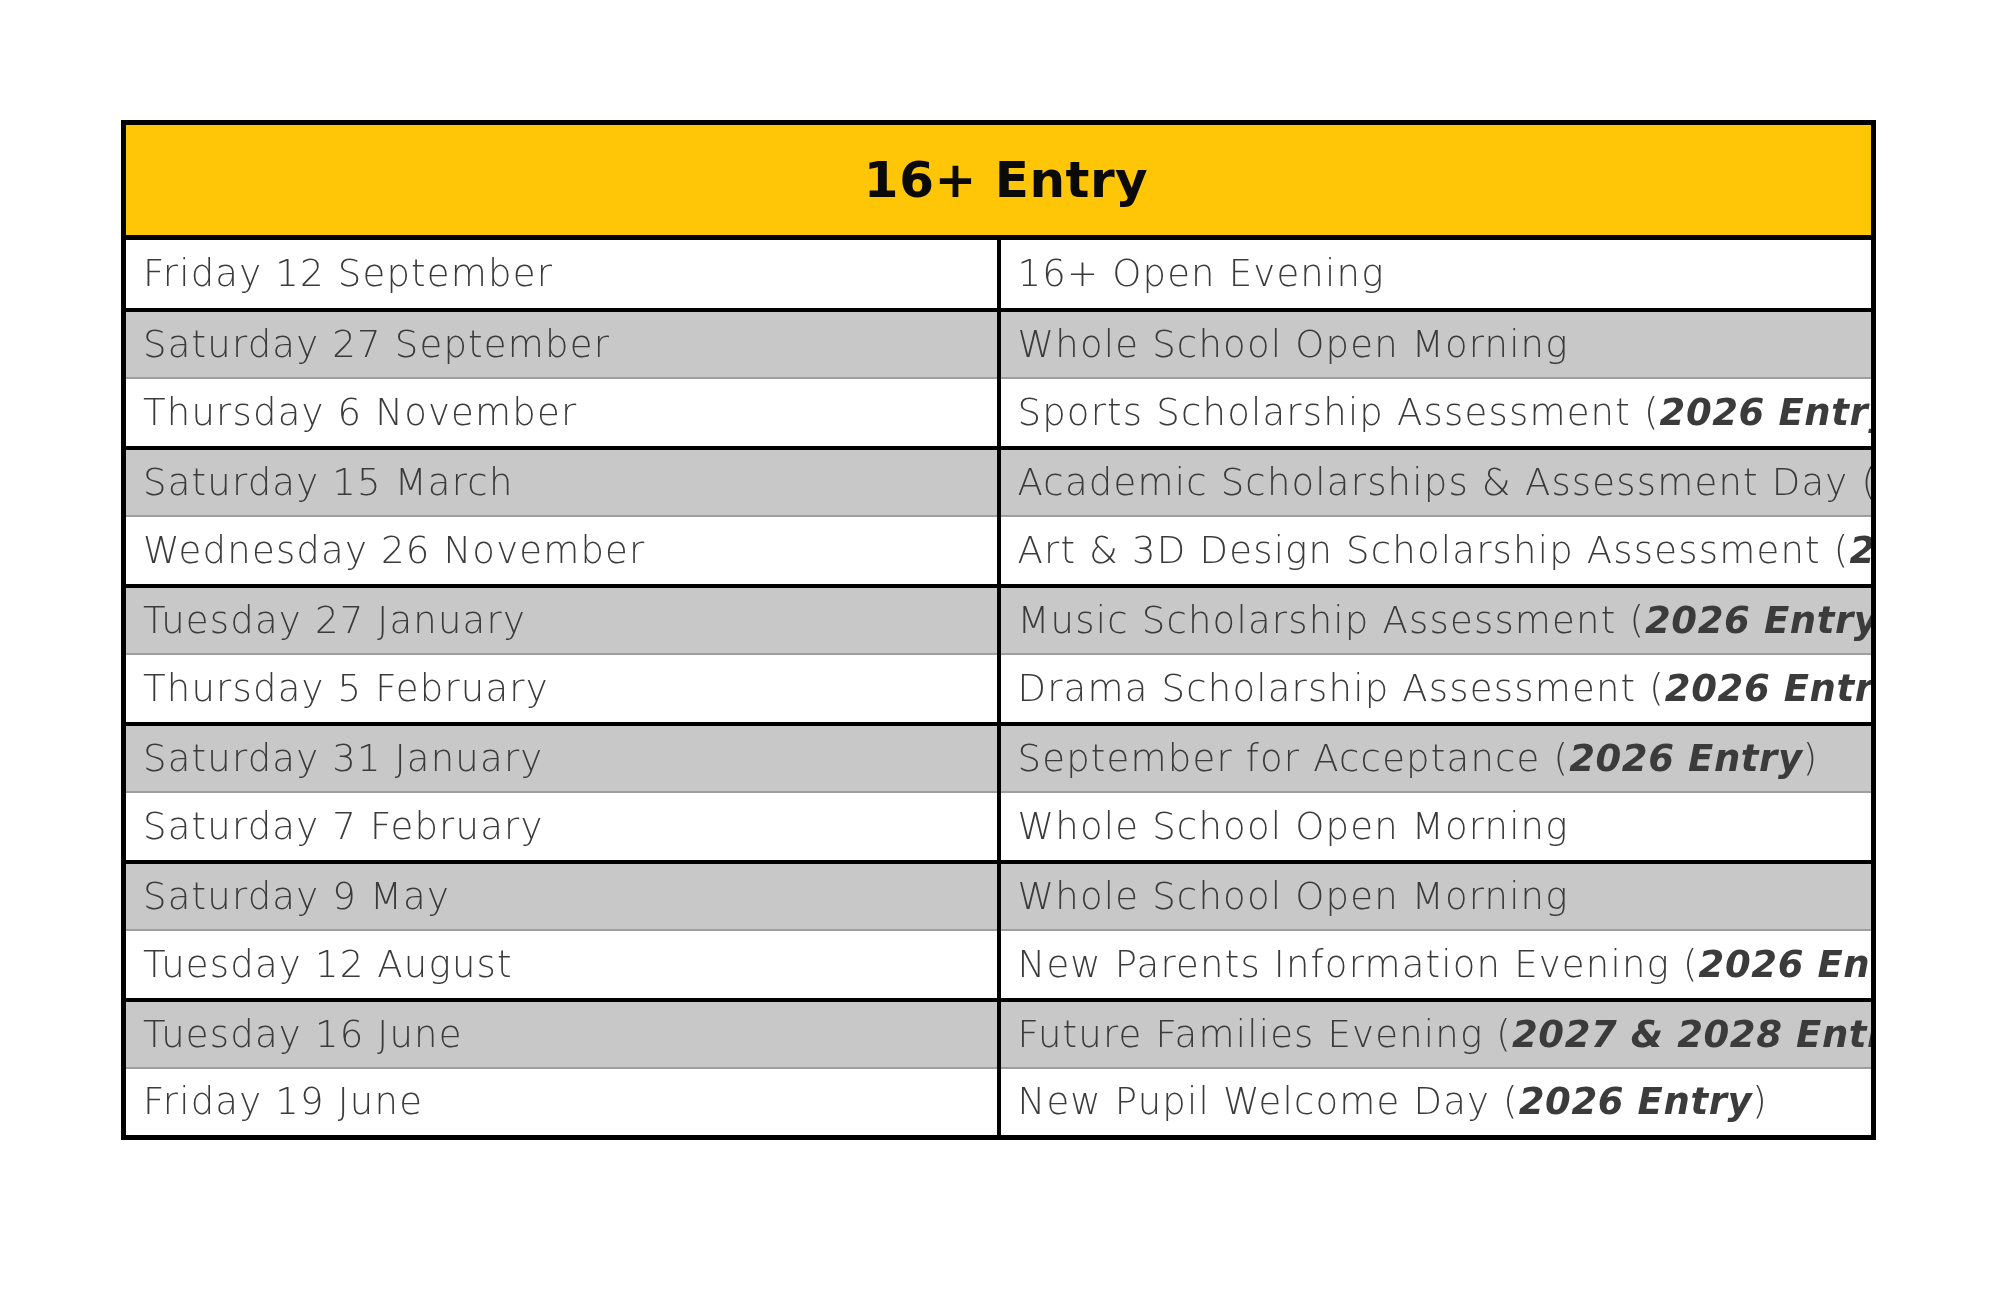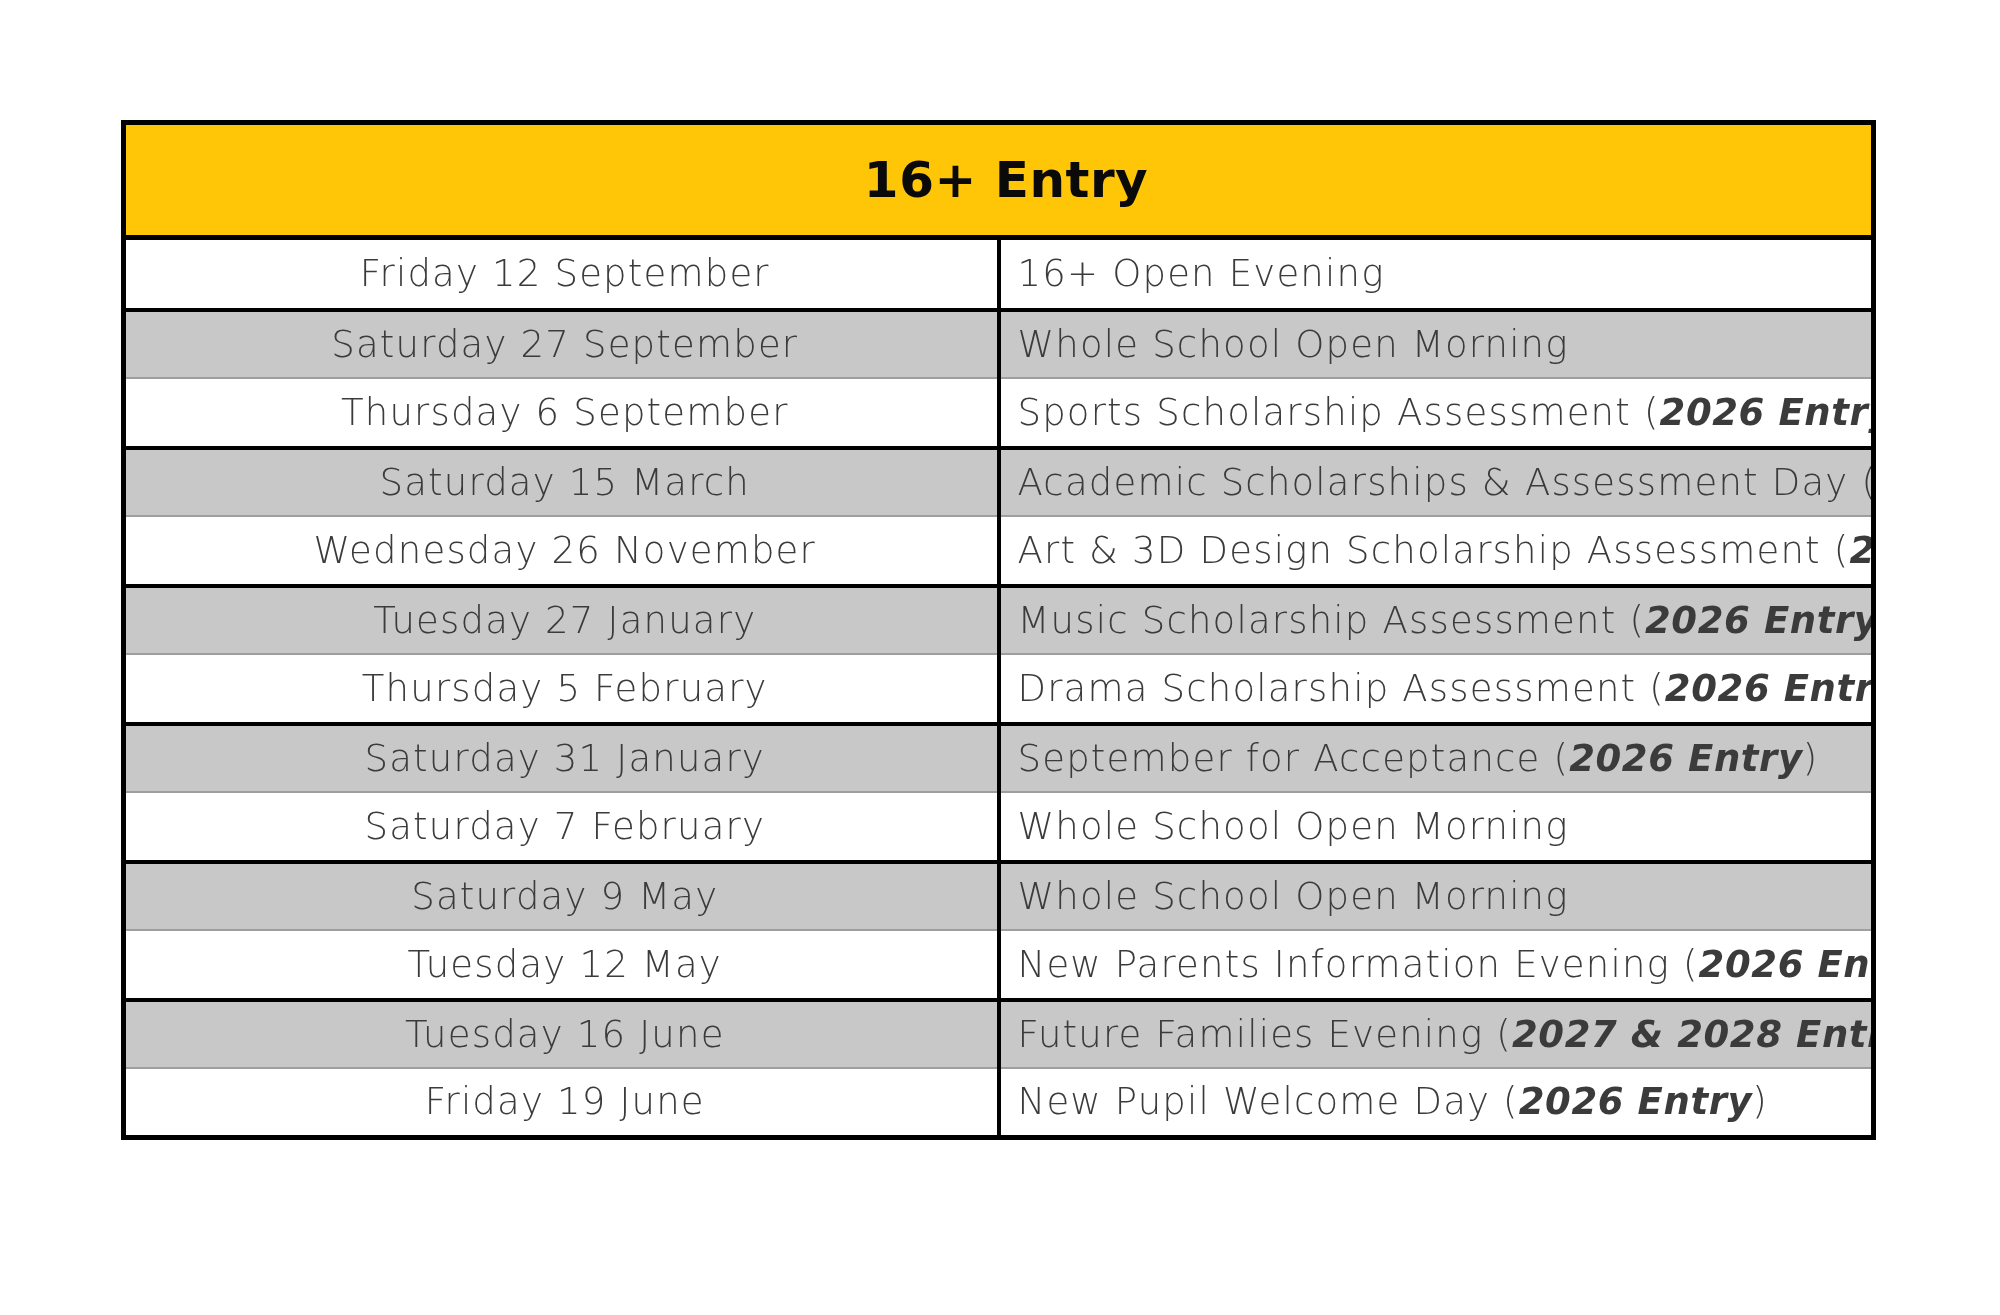--- a/index.html
+++ b/index.html
@@ -32,21 +32,21 @@
     font-size:50px;font-weight:700;letter-spacing:0.5px;
     color:var(--title-text);
   }
   td{
     vertical-align:middle;
     padding:0 10px 0 17px;
     font-size:37px;font-weight:300;letter-spacing:1.2px;
     color:var(--text);
     white-space:nowrap;overflow:hidden;
   }
-  td.date-cell{width:523px;text-align:center;}
+  td.date-cell{width:523px;}
   td.event-cell{border-left:4px solid var(--border);}
   tr.white td{background:var(--row-bg);border-top:2px solid var(--thin-border);height:70px;}
   tr.gray td{background:var(--row-alt-bg);border-top:4px solid var(--border);height:68px;}
   tbody tr:first-child td{border-top:none;height:72px;}
   .em{font-style:italic;font-weight:700;letter-spacing:0.6px;}
 </style>
 </head>
 <body>
 
 <table class="events-table">
@@ -64,21 +64,21 @@
   </tr>
 
   <tr class="gray">
     <td class="date-cell">Saturday 27 September</td>
     <td class="event-cell">
       <span>Whole School Open Morning</span><span class="em"></span><span></span>
     </td>
   </tr>
 
   <tr class="white">
-    <td class="date-cell">Thursday 6 September</td>
+    <td class="date-cell">Thursday 6 November</td>
     <td class="event-cell">
       <span>Sports Scholarship Assessment (</span><span class="em">2026 Entry</span>
     </td>
   </tr>
 
   <tr class="gray">
     <td class="date-cell">Saturday 15 March</td>
     <td class="event-cell">
       <span>Academic Scholarships &amp; Assessment Day (</span>
     </td>
@@ -120,21 +120,21 @@
   </tr>
 
   <tr class="gray">
     <td class="date-cell">Saturday 9 May</td>
     <td class="event-cell">
       <span>Whole School Open Morning</span><span class="em"></span><span></span>
     </td>
   </tr>
 
   <tr class="white">
-    <td class="date-cell">Tuesday 12 May</td>
+    <td class="date-cell">Tuesday 12 August</td>
     <td class="event-cell">
       <span>New Parents Information Evening (</span><span class="em">2026 Entry</span>
     </td>
   </tr>
 
   <tr class="gray">
     <td class="date-cell">Tuesday 16 June</td>
     <td class="event-cell">
       <span>Future Families Evening (</span><span class="em">2027 &amp; 2028 Entry</span>
     </td>

